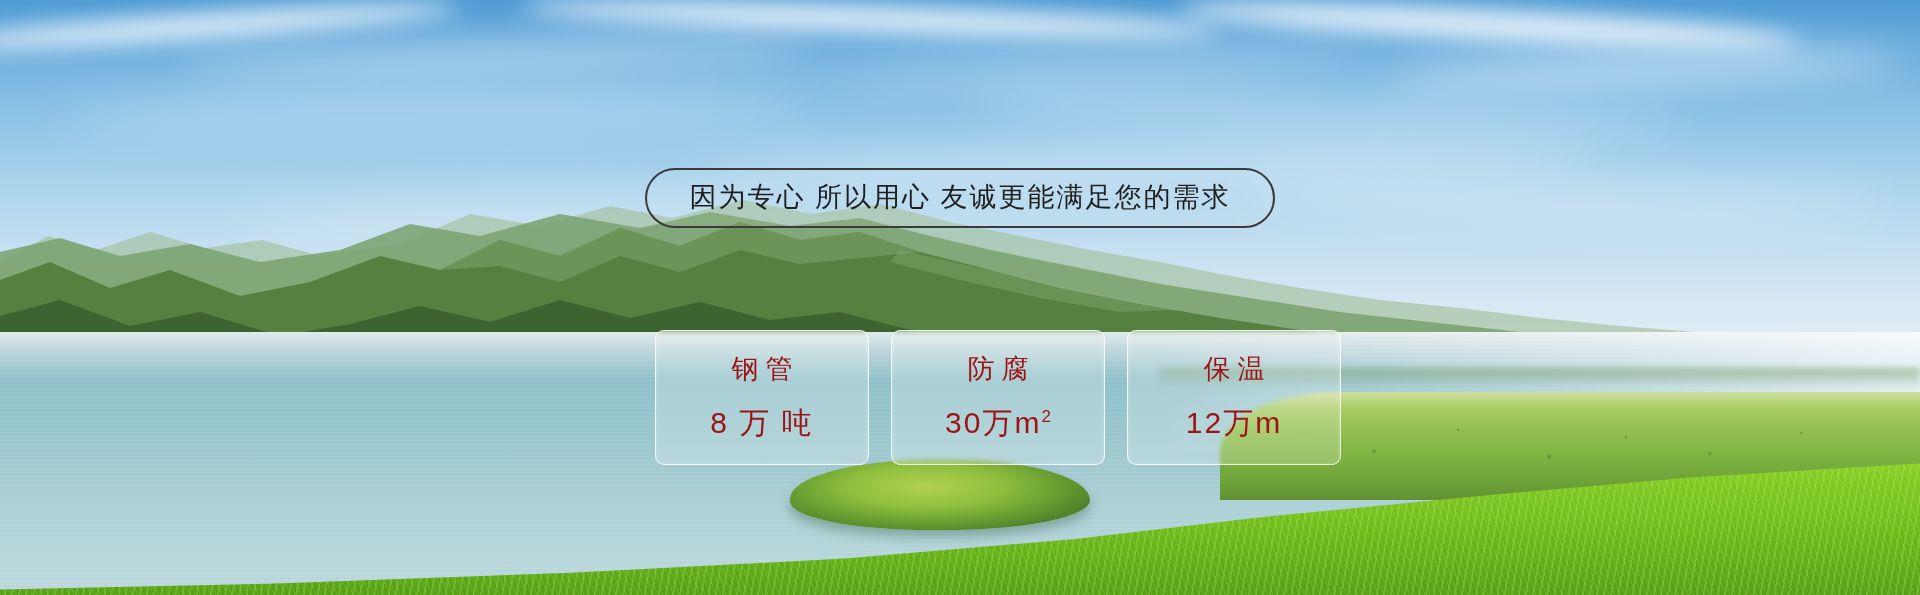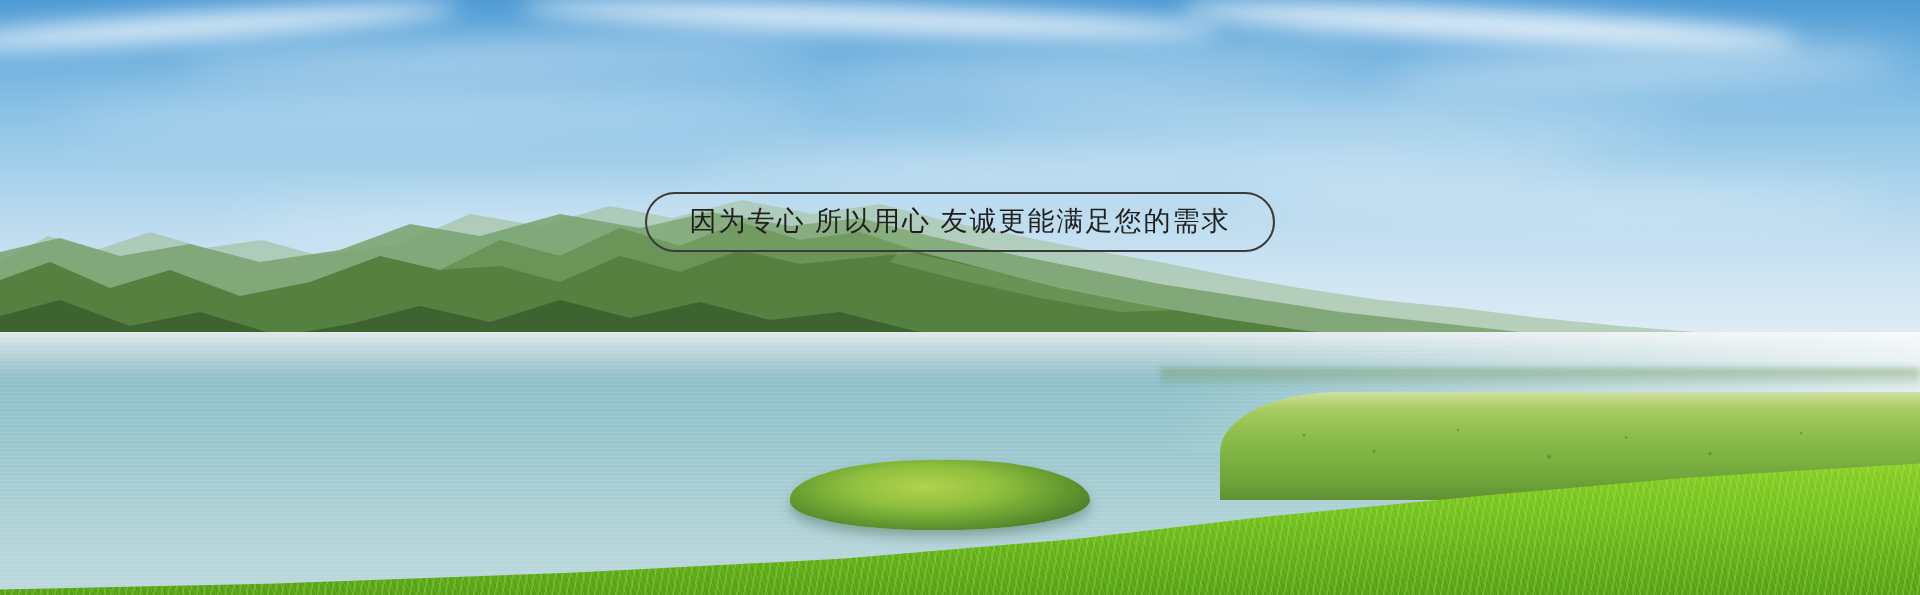--- a/index.html
+++ b/index.html
@@ -186,21 +186,20 @@
   }
   .subtitle{
     display:inline-block;
     padding:9px 42px 11px;
     border:2px solid #3a3a3a;
     border-radius:30px;
     font-size:27px;
     color:#1f1f1f;
     letter-spacing:2px;
     background:rgba(255,255,255,.06);
-    margin-top:24px;
   }
 
   
   .cards{
     position:absolute;
     left:655px; top:330px;
     display:flex;
     gap:22px;
   }
   .card{
@@ -301,15 +300,33 @@
   <div class="grass-texture"></div>
   <div class="grass-tips"></div>
 
   <div class="content">
 
 
     <div class="subtitle-wrap">
       <span class="subtitle">因为专心 所以用心  友诚更能满足您的需求</span>
     </div>
 
+    <div class="cards">
+
+      <div class="card">
+        <div class="card-label">钢管</div>
+        <div class="card-value"><span>8 万 吨</span></div>
+      </div>
+
+      <div class="card">
+        <div class="card-label">防腐</div>
+        <div class="card-value"><span>30万m</span><sup>2</sup></div>
+      </div>
+
+      <div class="card">
+        <div class="card-label">保温</div>
+        <div class="card-value"><span>12万m</span></div>
+      </div>
+
+    </div>
 
   </div>
 </div>
 
 </body></html>

